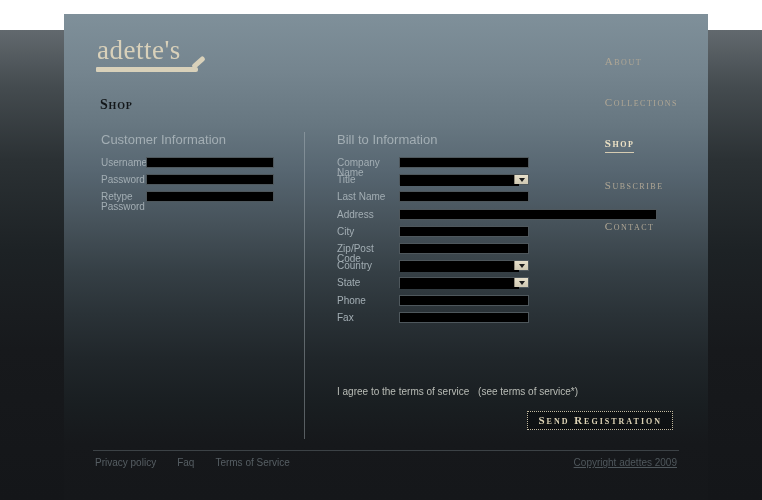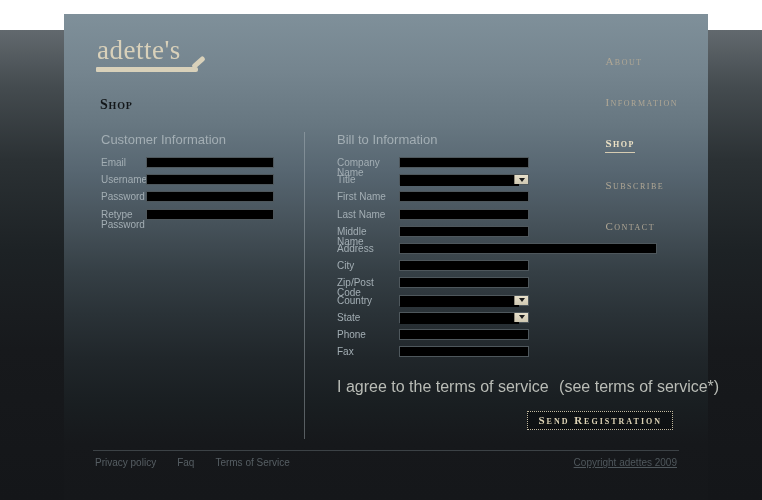--- a/index.html
+++ b/index.html
@@ -96,22 +96,22 @@
     border-left:1px solid #8f897a;
     display:flex; align-items:center; justify-content:center; cursor:pointer;
   }
   .dd .tri {
     width:0; height:0; border-left:3px solid transparent;
     border-right:3px solid transparent; border-top:4px solid #1c1c1c;
   }
 
   
   .terms {
-    position:absolute; left:273px; top:364px;
-    font-size:16px; color:#b9bcb6; white-space:nowrap;
+    position:absolute; left:273px; top:372px;
+    font-size:10px; color:#b9bcb6; white-space:nowrap;
   }
   .terms .see { margin-left:6px; cursor:pointer; }
   .submit-btn {
     position:absolute; right:35px; top:397px;
     background:rgba(8,10,11,0.55);
     border:1px dotted #c2b99f; color:#ddd3b6; cursor:pointer;
     font-family:"Liberation Serif", serif; font-variant:small-caps;
     font-weight:700; font-size:11px; letter-spacing:2px;
     padding:2px 10px 3px 10px; line-height:12px;
   }
@@ -135,36 +135,32 @@
 <div class="backdrop"></div>
 
 <div class="panel">
 
   <div class="logo-text">adette's</div>
   <div class="logo-bar"></div>
   <div class="logo-tail"></div>
 
   <div class="nav">
     <span class="nav-item">About</span>
-    <span class="nav-item">Information</span>
+    <span class="nav-item">Collections</span>
     <span class="nav-item active">Shop</span>
     <span class="nav-item">Subscribe</span>
     <span class="nav-item">Contact</span>
   </div>
 
   <div class="page-title">Shop</div>
   <div class="section-title cust">Customer Information</div>
   <div class="section-title bill">Bill to Information</div>
   <div class="divider"></div>
 
   <div class="col cust">
-    <div class="row">
-      <span class="lbl">Email</span>
-      <input class="txt ctl" type="text" value="" style="">
-    </div>
     <div class="row">
       <span class="lbl">Username</span>
       <input class="txt ctl" type="text" value="" style="">
     </div>
     <div class="row">
       <span class="lbl">Password</span>
       <input class="txt ctl" type="password" value="" style="">
     </div>
     <div class="row">
       <span class="lbl">Retype Password</span>
@@ -180,29 +176,21 @@
     <div class="row">
       <span class="lbl">Title</span>
       <span class="dd ctl">
         <input class="dd-input" type="text" value="" style="">
         <span class="dd-btn">
             <i class="tri"></i>
           </span>
       </span>
     </div>
     <div class="row">
-      <span class="lbl">First Name</span>
-      <input class="txt ctl" type="text" value="" style="">
-    </div>
-    <div class="row">
       <span class="lbl">Last Name</span>
-      <input class="txt ctl" type="text" value="" style="">
-    </div>
-    <div class="row">
-      <span class="lbl">Middle Name</span>
       <input class="txt ctl" type="text" value="" style="">
     </div>
     <div class="row">
       <span class="lbl">Address</span>
       <input class="txt wide ctl" type="text" value="" style="">
     </div>
     <div class="row">
       <span class="lbl">City</span>
       <input class="txt ctl" type="text" value="" style="">
     </div>

